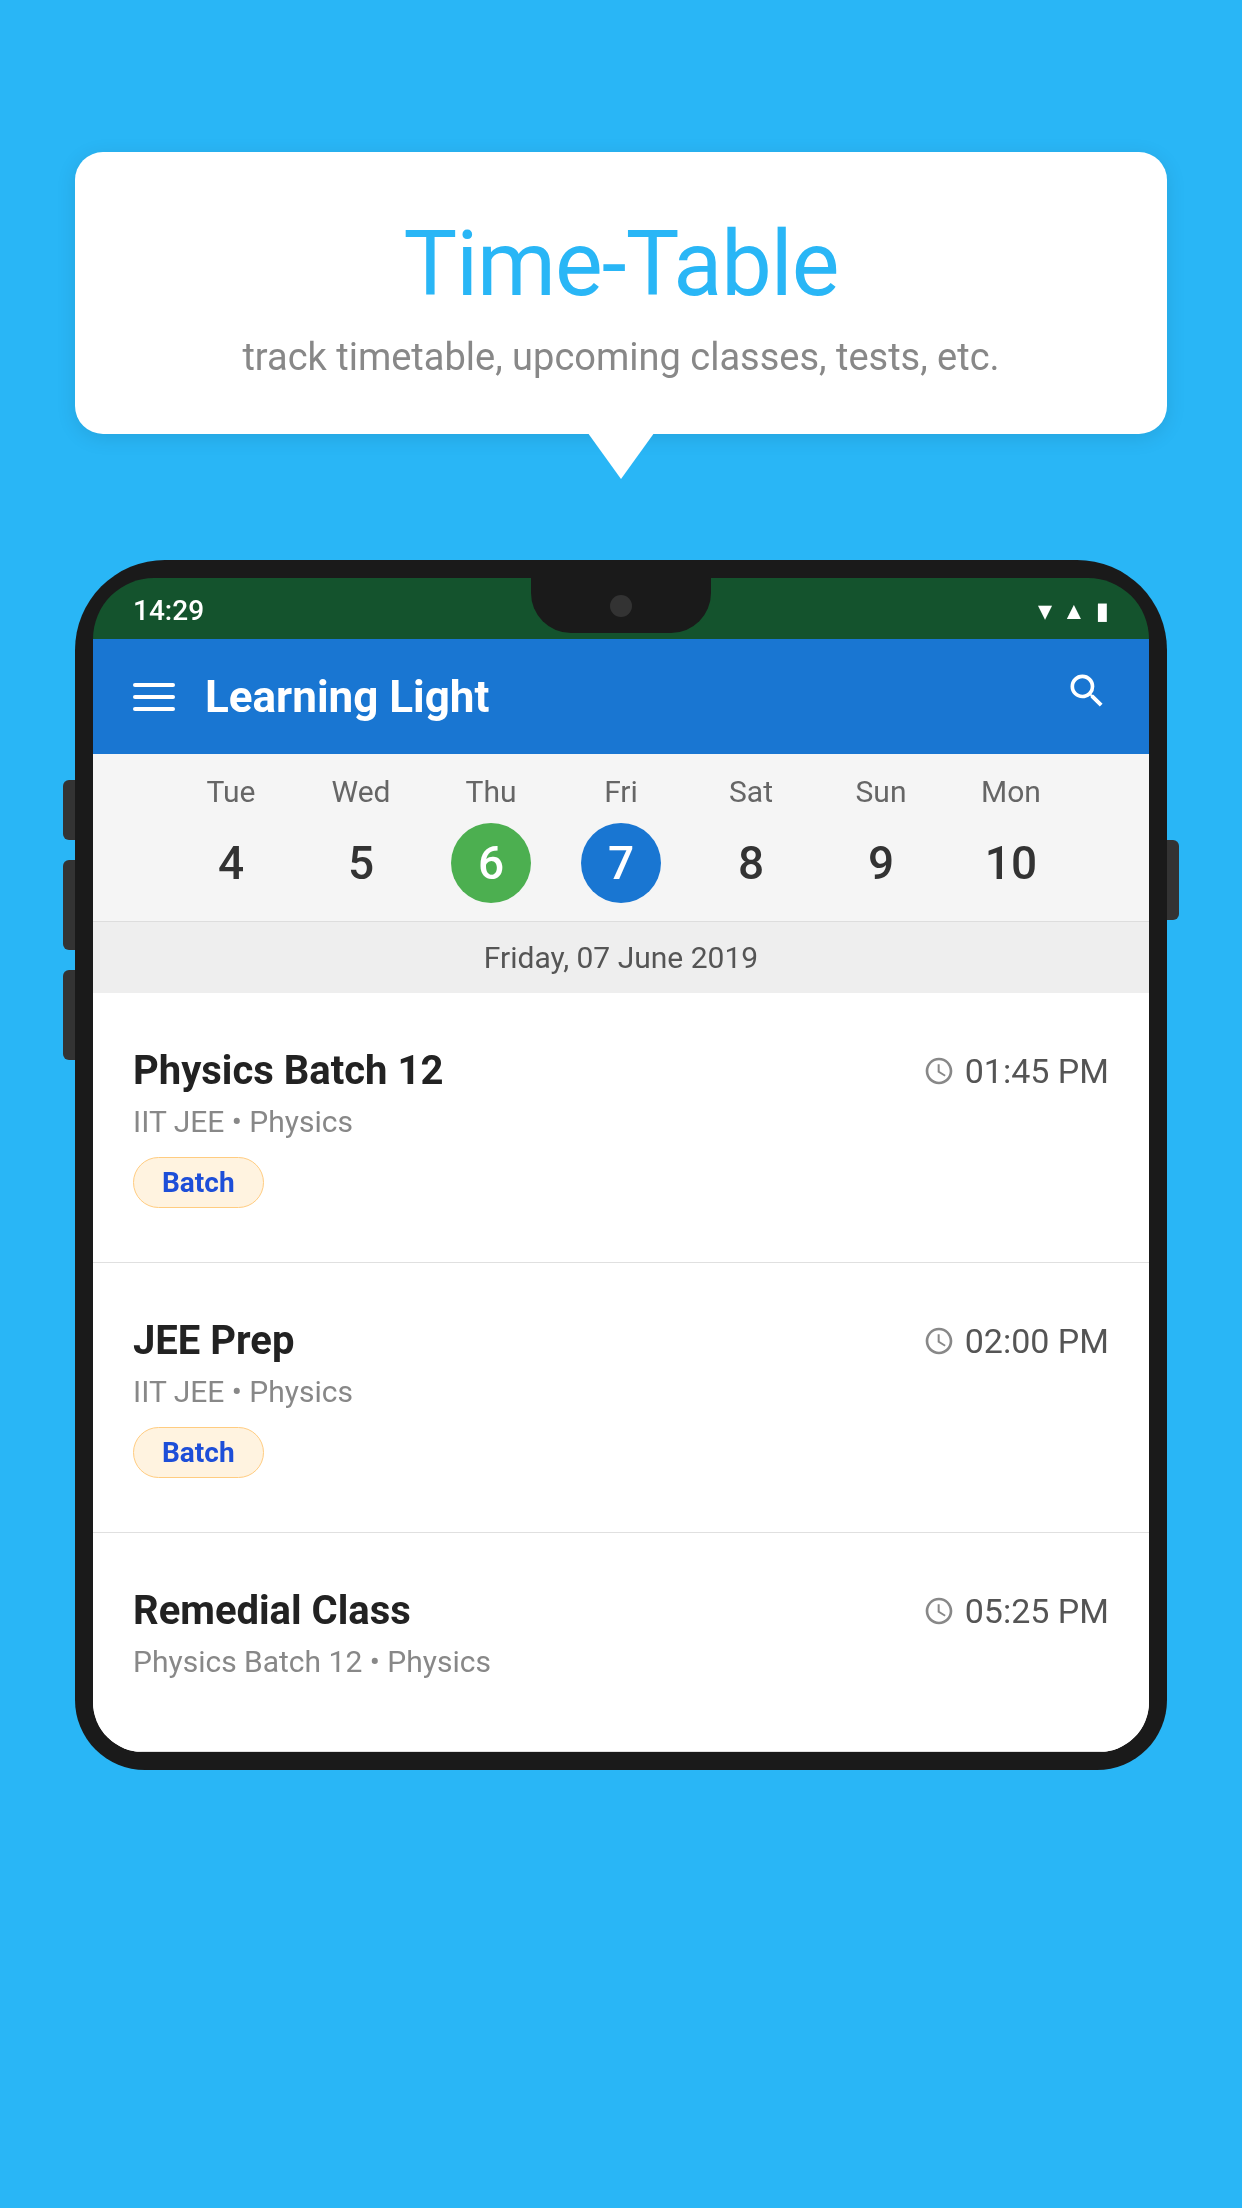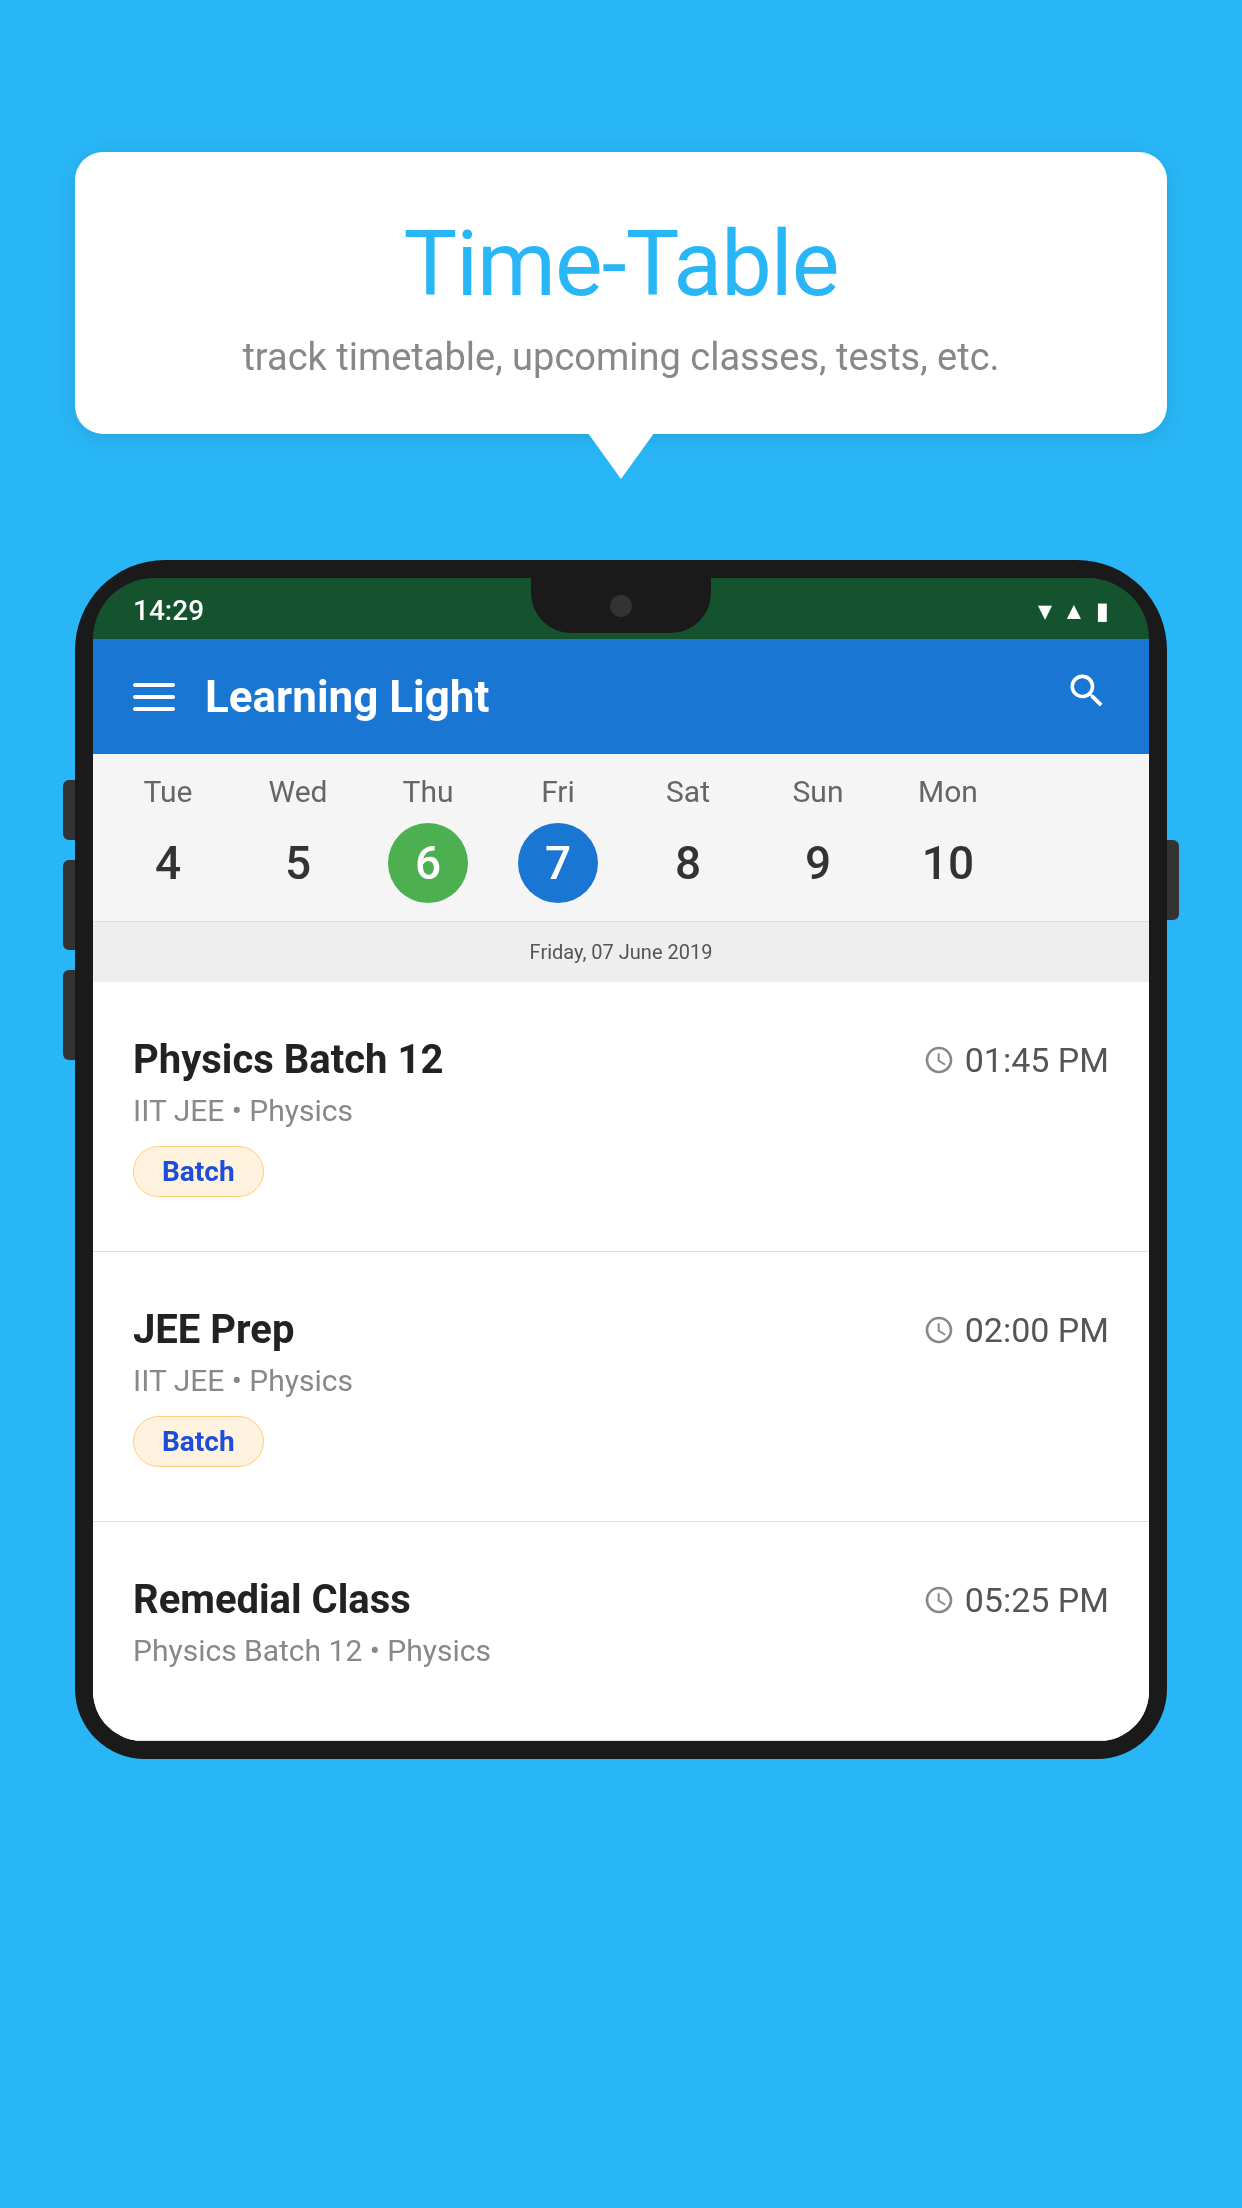--- a/index.html
+++ b/index.html
@@ -152,21 +152,21 @@
     }
 
     
     .calendar-strip {
       background: #f5f5f5;
       padding: 20px 0 0;
     }
 
     .days-row {
       display: flex;
-      justify-content: flex-start;
+      justify-content: center;
       padding: 0 10px;
     }
 
     .day-col {
       display: flex;
       flex-direction: column;
       align-items: center;
       width: 130px;
       padding-bottom: 18px;
     }
@@ -195,21 +195,21 @@
     }
 
     .day-number.selected {
       background: #1976D2;
       color: white;
     }
 
     .selected-date-label {
       text-align: center;
       padding: 18px;
-      font-size: 20px;
+      font-size: 30px;
       color: #555;
       background: #eeeeee;
       border-top: 1px solid #ddd;
     }
 
     
     .schedule-list {
       background: white;
     }
 

